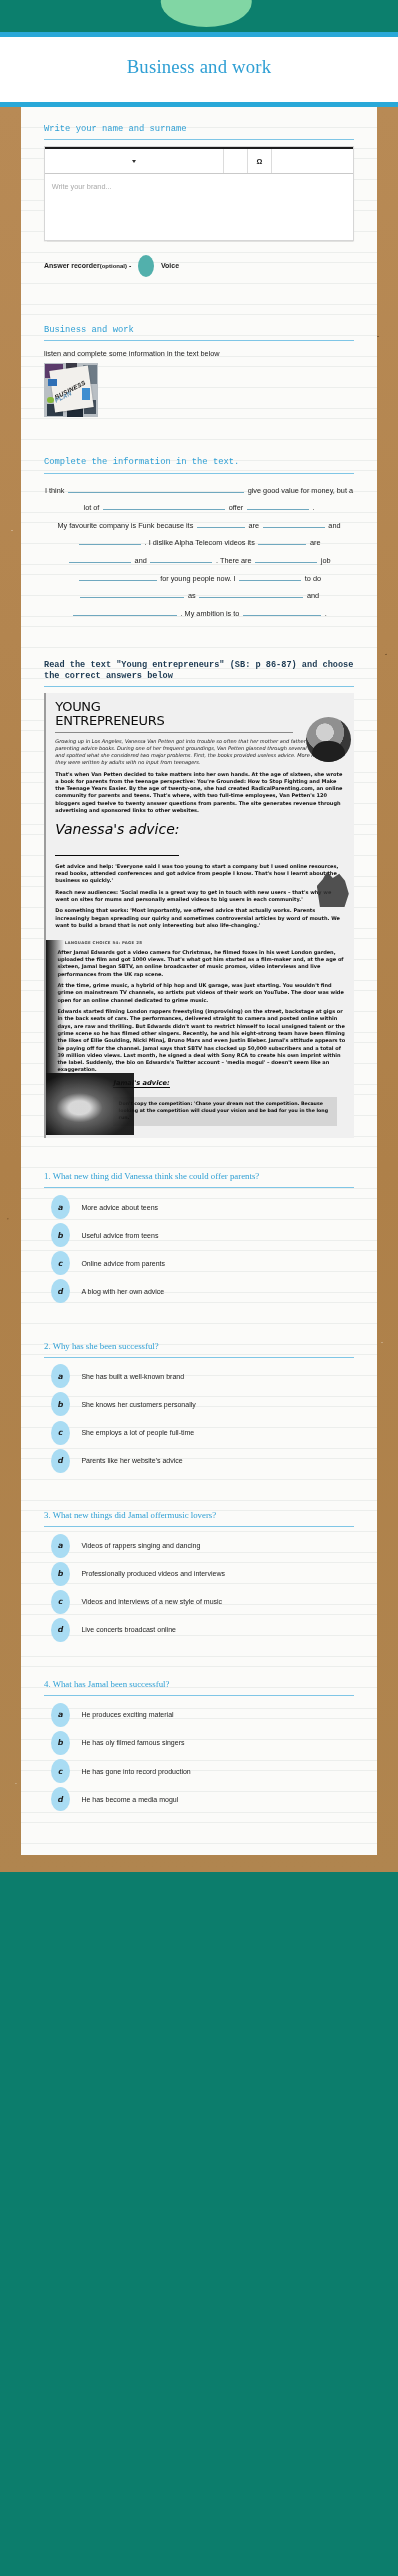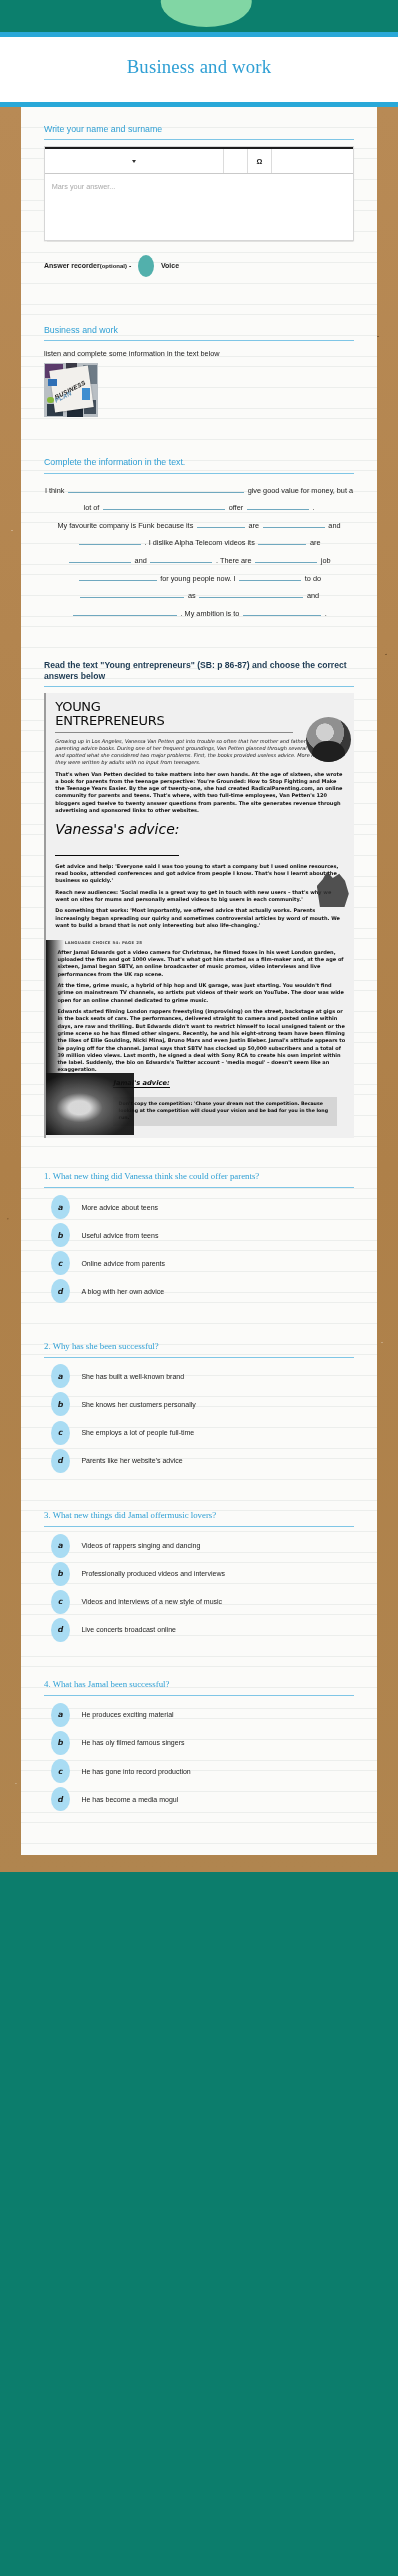--- a/index.html
+++ b/index.html
@@ -80,21 +80,21 @@
       );
     padding: 5.2px 0 10.4px 0;
     min-height: 52px;
   }
 
   .sec {
     padding: 0 23px;
   }
 
   .sec-head {
-    font-family: Liberation Sans, sans-serif;
+    font-family: Liberation Mono, monospace;
     font-size: 8.8px;
     font-weight: 400;
     color: #2e9fd4;
     padding-top: 11.4px;
     line-height: 1.35;
   }
   .sec-head.bold-serif {
     font-weight: bold;
     color: #1d3a52;
     font-size: 8.6px;
@@ -420,21 +420,21 @@
       <div class="editor">
         <div class="editor-topbar"></div>
         <div class="editor-toolbar">
           <div class="tb-cell tb-font">
             <span class="caret-down"></span>
           </div>
           <div class="tb-cell tb-narrow"></div>
           <div class="tb-cell tb-omega">Ω</div>
           <div class="tb-cell tb-rest"></div>
         </div>
-        <div class="editor-body">Mars your answer...</div>
+        <div class="editor-body">Write your brand...</div>
       </div>
 
       <div class="recorder">
         <span>Answer recorder</span>
         <span class="opt">(optional)</span>
         <span class="rec-dash">-</span>
         <span class="rec-ellipse"></span>
         <span>Voice</span>
       </div>
     </div>

